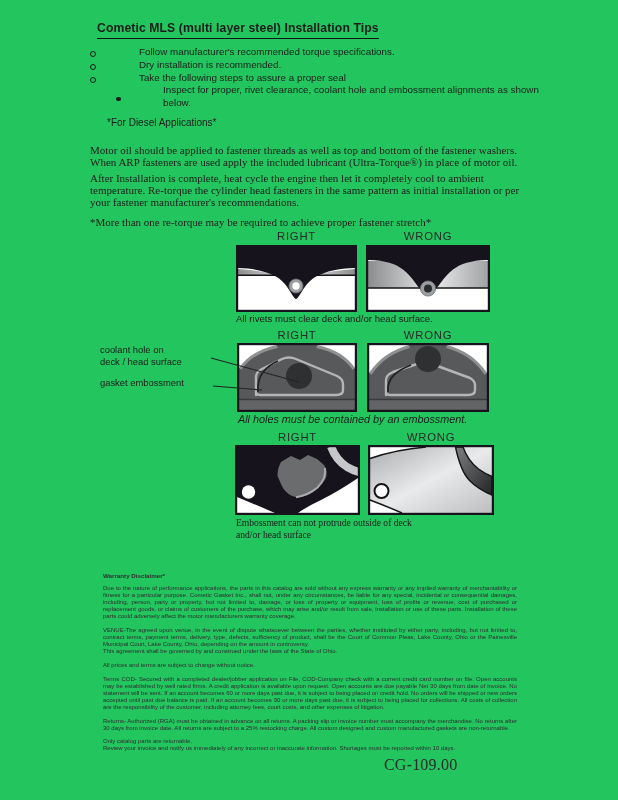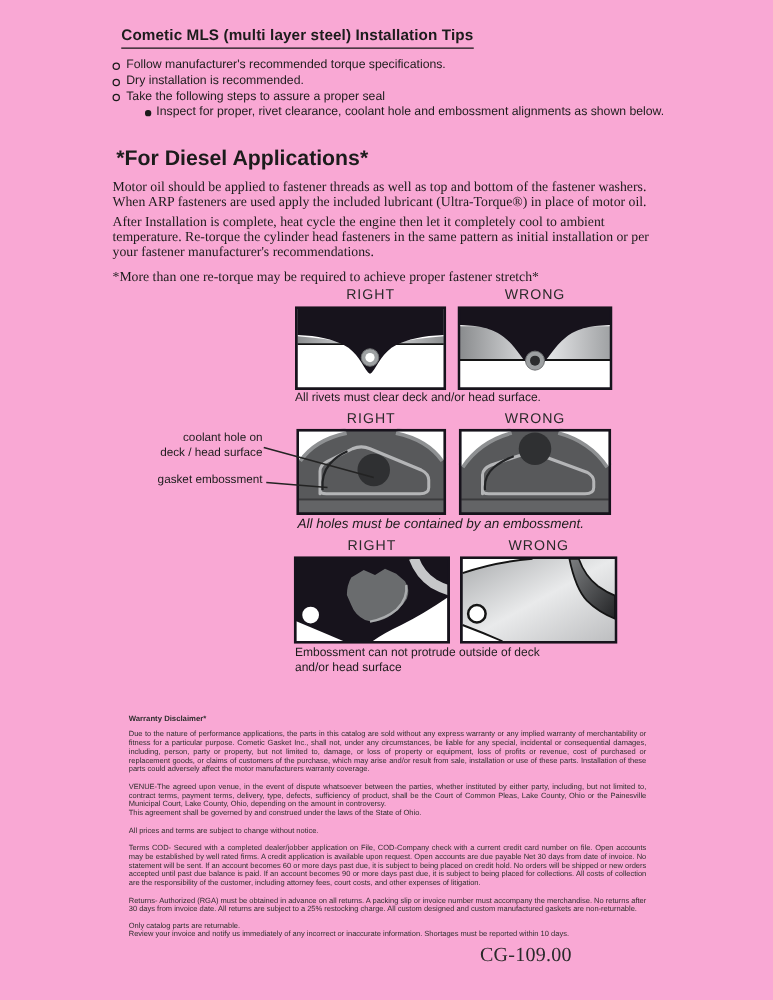--- a/index.html
+++ b/index.html
@@ -1,38 +1,38 @@
 <!DOCTYPE html>
 <html><head>
 <meta charset="utf-8">
 <style>
   html,body{margin:0;padding:0;background:#ffffff;}
-  .page{position:relative;width:618px;height:800px;background:#f9a8d4;overflow:hidden;
+  .page{position:relative;width:618px;height:800px;background:#22c55e;overflow:hidden;
         font-family:"Liberation Sans",sans-serif;color:#1c1c1c;}
 
   .title{position:absolute;left:97px;top:21px;font-size:12.2px;font-weight:bold;
          letter-spacing:0.1px;border-bottom:1.6px solid #141414;padding-bottom:3px;white-space:nowrap;}
 
   .bullets{position:absolute;left:90px;top:46px;width:450px;font-size:9.8px;line-height:12.8px;}
-  .b-row{display:flex;align-items:flex-start;}
+  .b-row{display:flex;align-items:center;gap:38px;}
   .b-row.sub{margin-left:26px;}
   .b-ico{width:4px;height:4px;border:1px solid #1a1a1a;border-radius:50%;margin:3.8px 5px 0 0;flex:none;}
   .b-dot{width:4.6px;height:4.6px;background:#1a1a1a;border-radius:50%;margin:3.6px 4.5px 0 0;flex:none;}
 
-  .diesel-h{position:absolute;left:93px;top:117px;font-size:17px;font-weight:bold;}
+  .diesel-h{position:absolute;left:107px;top:117px;font-size:10px;font-weight:normal;}
   .bp{position:absolute;left:90px;width:430px;font-size:11px;line-height:11.8px;font-family:Liberation Serif, serif;}
   #p1{top:134px;} #p2{top:162px;} #p3{top:206px;}
 
   .fig-label{position:absolute;font-size:11.3px;letter-spacing:0.8px;color:#2a2a2a;text-align:center;}
   .fig-box{position:absolute;line-height:0;}
   .fig-cap{position:absolute;font-size:9.6px;color:#1c1c1c;}
   .fig-cap.big{font-size:10.8px;}
-  .fig-cap.twoline{line-height:12.3px;}
-
-  .callout{position:absolute;left:100px;width:110px;text-align:right;font-size:9.4px;line-height:11.5px;color:#1c1c1c;}
+  .fig-cap.twoline{line-height:12.3px;font-family:Liberation Serif, serif;}
+
+  .callout{position:absolute;left:100px;width:110px;text-align:left;font-size:9.4px;line-height:11.5px;color:#1c1c1c;}
   .leaders{position:absolute;left:120px;top:341px;pointer-events:none;z-index:5;}
 
   .legal{position:absolute;left:103px;top:572px;width:414px;font-size:6px;line-height:7.1px;
          color:#2e2e2e;text-align:justify;}
   .legal p{margin:0 0 6.5px 0;}
   .legal p.tight{margin:0;}
   .legal-h{font-weight:bold;font-size:6.2px;margin:0 0 6px 0;text-align:left;}
 
   .footer-code{position:absolute;left:384px;top:756px;font-size:16px;color:#2a2a2a;letter-spacing:0.2px;font-family:Liberation Serif, serif;}
 </style>

